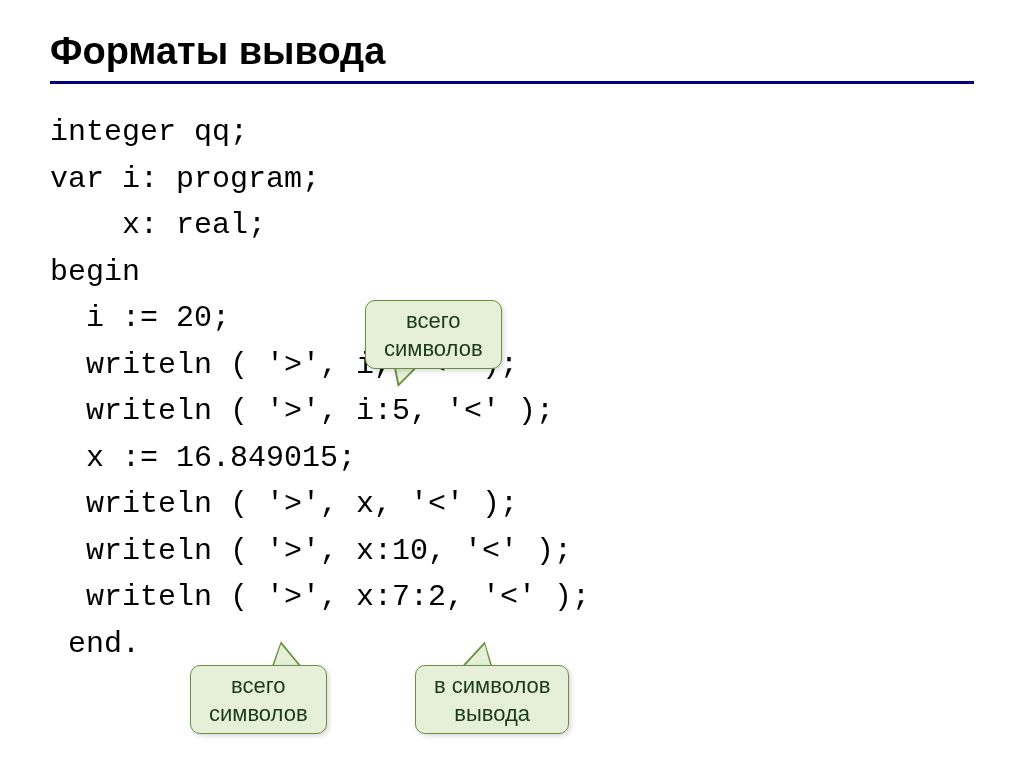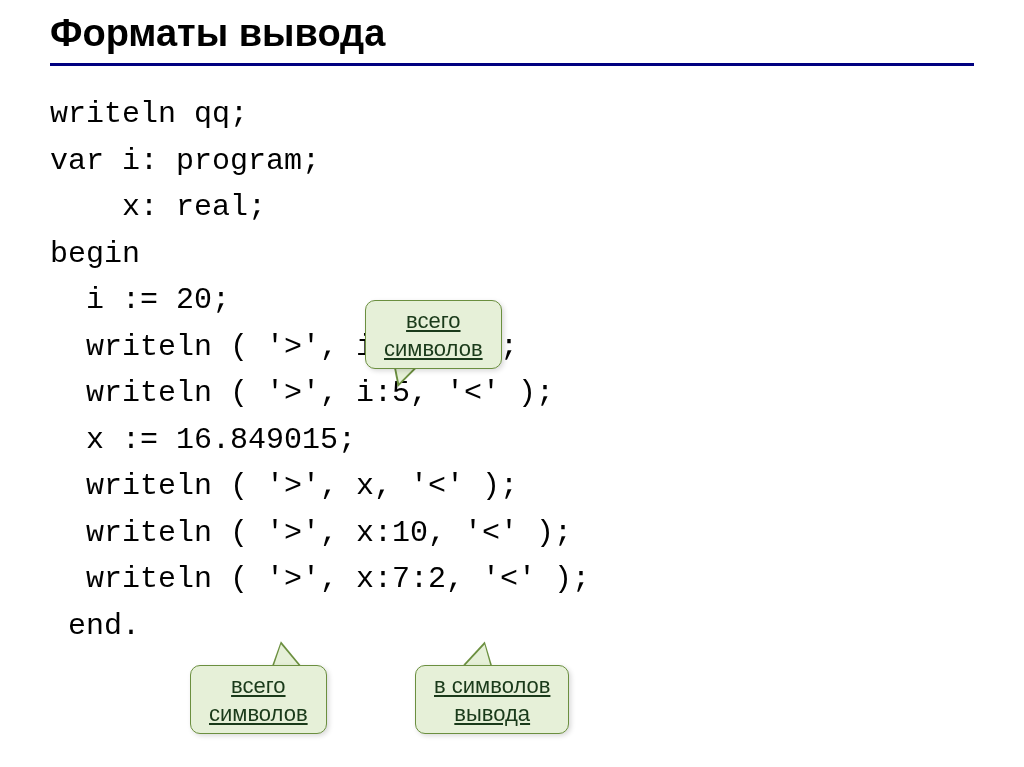--- a/index.html
+++ b/index.html
@@ -6,21 +6,21 @@
     margin: 0;
     padding: 0;
     width: 1024px;
     height: 767px;
     background: #ffffff;
     font-family: "Times New Roman", serif;
     position: relative;
     overflow: hidden;
   }
   .slide {
-    padding: 12px 50px;
+    padding: 30px 50px;
     position: relative;
     height: 100%;
     box-sizing: border-box;
   }
   .title {
     font-family: Arial, sans-serif;
     font-size: 38px;
     font-weight: bold;
     color: #000;
     margin: 0 0 8px 0;
@@ -113,32 +113,31 @@
   .tail3b {
     top: 644px;
     left: 467px;
     border-left: 16px solid transparent;
     border-right: 10px solid transparent;
     border-bottom: 23px solid #e6f0d8;
     transform: rotate(8deg);
   }
   .callout-line {
     display: block;
-    text-decoration: underline;
   }
 </style>
 </head>
 <body>
 
 <div class="slide">
 
   <h1 class="title">Форматы вывода</h1>
   <hr class="rule">
 
-  <div class="code"><span>writeln qq;</span>
+  <div class="code"><span>integer qq;</span>
 <span>var i: program;</span>
 <span>    x: real;</span>
 <span>begin</span>
 <span>  i := 20;</span>
 <span>  writeln ( '&gt;', i, '&lt;' );</span>
 <span>  writeln ( '&gt;', i:5, '&lt;' );</span>
 <span>  x := 16.849015;</span>
 <span>  writeln ( '&gt;', x, '&lt;' );</span>
 <span>  writeln ( '&gt;', x:10, '&lt;' );</span>
 <span>  writeln ( '&gt;', x:7:2, '&lt;' );</span>

